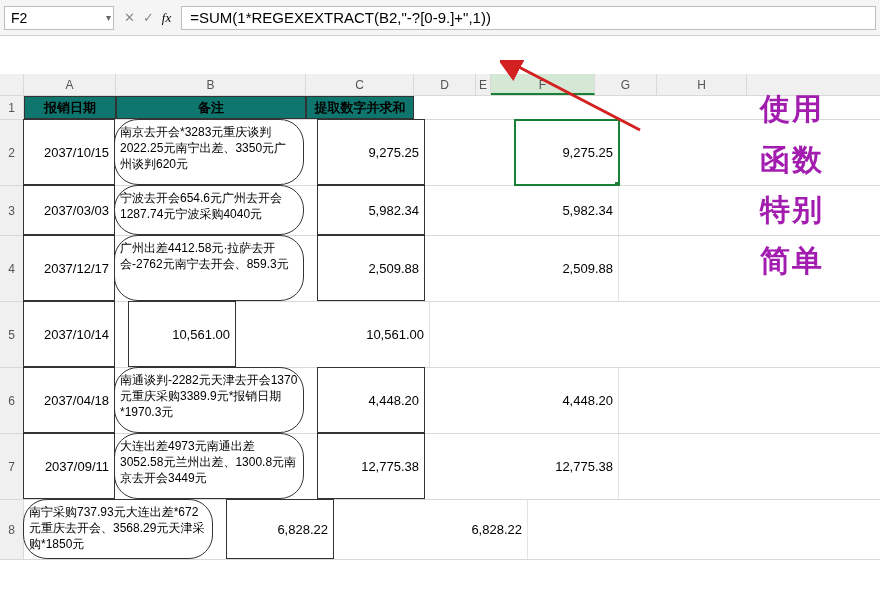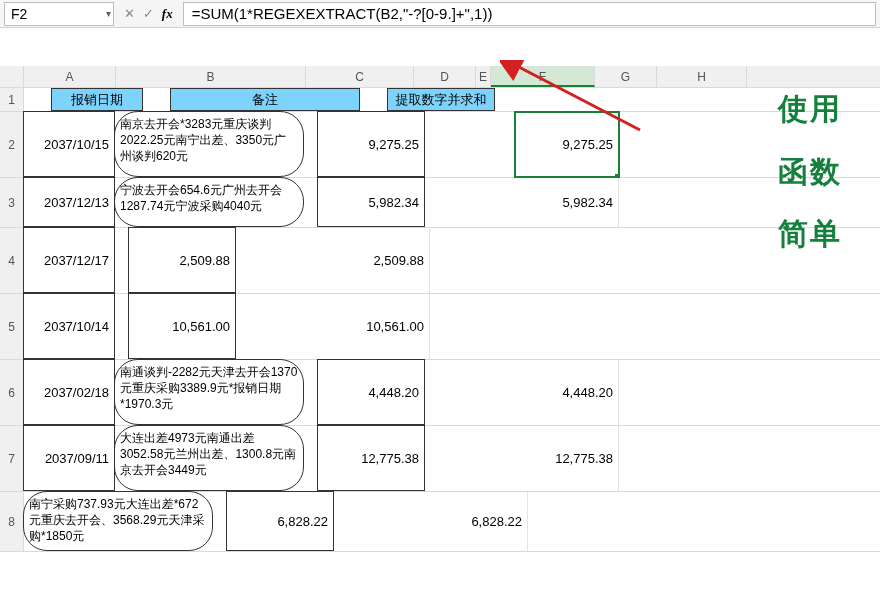--- a/index.html
+++ b/index.html
@@ -8,21 +8,21 @@
       font-size: 13px;
       background: #fff;
       width: 880px;
       height: 600px;
       overflow: hidden;
       position: relative;
     }
     .top-bar {
       display: flex;
       align-items: center;
-      height: 28px;
+      height: 36px;
       border-bottom: 1px solid #d0d0d0;
       background: #f5f5f5;
       padding: 2px 4px;
       gap: 6px;
     }
     .name-box {
       width: 110px;
       height: 24px;
       background: #fff;
       border: 1px solid #bdbdbd;
@@ -37,21 +37,21 @@
       right: 2px;
       color: #666;
       font-size: 10px;
     }
     .formula-icons {
       display: flex;
       gap: 8px;
       align-items: center;
       padding: 0 4px;
     }
-    .fx-icon { font-style: italic; font-family: serif; font-size: 13px; font-weight: bold; }
+    .fx-icon { font-style: italic; font-family: serif; font-size: 13px; }
     .check-icon { color: #888; }
     .x-icon { color: #888; }
     .formula-bar {
       flex: 1;
       height: 24px;
       background: #fff;
       border: 1px solid #bdbdbd;
       display: flex;
       align-items: center;
       padding: 0 8px;
@@ -104,26 +104,25 @@
     }
     .cell {
       border-right: 1px solid #e4e4e4;
       padding: 3px 5px;
       display: flex;
       align-items: center;
       overflow: hidden;
       font-size: 13px;
     }
     .header-cell {
-      background: #7dd3fc;
+      background: #0f766e;
       border: 1px solid #333;
       justify-content: center;
-      font-weight: normal;
+      font-weight: bold;
       padding: 4px 2px;
-      margin-left: 27px;
     }
     .data-cell-bordered {
       border: 1px solid #333;
       margin: -1px 0 0 -1px;
     }
     .date-cell { justify-content: flex-end; text-align: center; }
     .note-cell {
       font-size: 12px;
       line-height: 1.35;
       align-items: flex-start;
@@ -150,28 +149,28 @@
     .h1-row { height: 24px; }
     .arrow {
       position: absolute;
       top: 60px;
       left: 500px;
       pointer-events: none;
     }
     .side-text {
       position: absolute;
       top: 92px;
-      left: 778px;
+      left: 760px;
       writing-mode: horizontal-tb;
       display: flex;
       flex-direction: column;
-      gap: 28px;
+      gap: 16px;
       font-size: 30px;
       font-weight: 700;
-      color: #15803d;
+      color: #a21caf;
       line-height: 1.15;
     }
     .side-text span { letter-spacing: 2px; }
   </style>
 </head>
 <body>
 
 <div class="top-bar">
   <div class="name-box">
     <span>F2</span>
@@ -218,52 +217,53 @@
         <div class="cell col-B data-cell-bordered note-cell">南京去开会*3283元重庆谈判2022.25元南宁出差、3350元广州谈判620元</div>
         <div class="cell col-C data-cell-bordered num-cell">9,275.25</div>
         <div class="cell col-D empty-cell"></div>
         <div class="cell col-E empty-cell"></div>
         <div class="cell col-F num-cell selected-cell">9,275.25</div>
         <div class="cell col-G empty-cell"></div>
         <div class="cell col-H empty-cell"></div>
       </div>
       <div class="row" style="height: 50px;">
         <div class="row-h">3</div>
-        <div class="cell col-A data-cell-bordered date-cell">2037/12/13</div>
+        <div class="cell col-A data-cell-bordered date-cell">2037/03/03</div>
         <div class="cell col-B data-cell-bordered note-cell">宁波去开会654.6元广州去开会1287.74元宁波采购4040元</div>
         <div class="cell col-C data-cell-bordered num-cell">5,982.34</div>
         <div class="cell col-D empty-cell"></div>
         <div class="cell col-E empty-cell"></div>
         <div class="cell col-F num-cell">5,982.34</div>
         <div class="cell col-G empty-cell"></div>
         <div class="cell col-H empty-cell"></div>
       </div>
       <div class="row" style="height: 66px;">
         <div class="row-h">4</div>
         <div class="cell col-A data-cell-bordered date-cell">2037/12/17</div>
+        <div class="cell col-B data-cell-bordered note-cell">广州出差4412.58元·拉萨去开会-2762元南宁去开会、859.3元</div>
         <div class="cell col-C data-cell-bordered num-cell">2,509.88</div>
         <div class="cell col-D empty-cell"></div>
         <div class="cell col-E empty-cell"></div>
         <div class="cell col-F num-cell">2,509.88</div>
         <div class="cell col-G empty-cell"></div>
         <div class="cell col-H empty-cell"></div>
       </div>
       <div class="row" style="height: 66px;">
         <div class="row-h">5</div>
         <div class="cell col-A data-cell-bordered date-cell">2037/10/14</div>
         <div class="cell col-C data-cell-bordered num-cell">10,561.00</div>
         <div class="cell col-D empty-cell"></div>
         <div class="cell col-E empty-cell"></div>
         <div class="cell col-F num-cell">10,561.00</div>
         <div class="cell col-G empty-cell"></div>
         <div class="cell col-H empty-cell"></div>
       </div>
       <div class="row" style="height: 66px;">
         <div class="row-h">6</div>
-        <div class="cell col-A data-cell-bordered date-cell">2037/02/18</div>
+        <div class="cell col-A data-cell-bordered date-cell">2037/04/18</div>
         <div class="cell col-B data-cell-bordered note-cell">南通谈判-2282元天津去开会1370元重庆采购3389.9元*报销日期*1970.3元</div>
         <div class="cell col-C data-cell-bordered num-cell">4,448.20</div>
         <div class="cell col-D empty-cell"></div>
         <div class="cell col-E empty-cell"></div>
         <div class="cell col-F num-cell">4,448.20</div>
         <div class="cell col-G empty-cell"></div>
         <div class="cell col-H empty-cell"></div>
       </div>
       <div class="row" style="height: 66px;">
         <div class="row-h">7</div>
@@ -294,14 +294,15 @@
     <marker id="ah" markerWidth="12" markerHeight="12" refX="2" refY="5" orient="auto">
       <path d="M0,0 L10,5 L0,10 Z" fill="#d32020"></path>
     </marker>
   </defs>
   <line x1="140" y1="70" x2="15" y2="5" stroke="#d32020" stroke-width="3" marker-end="url(#ah)"></line>
 </svg>
 
 <div class="side-text">
   <span>使用</span>
   <span>函数</span>
+  <span>特别</span>
   <span>简单</span>
 </div>
 
 </body></html>

